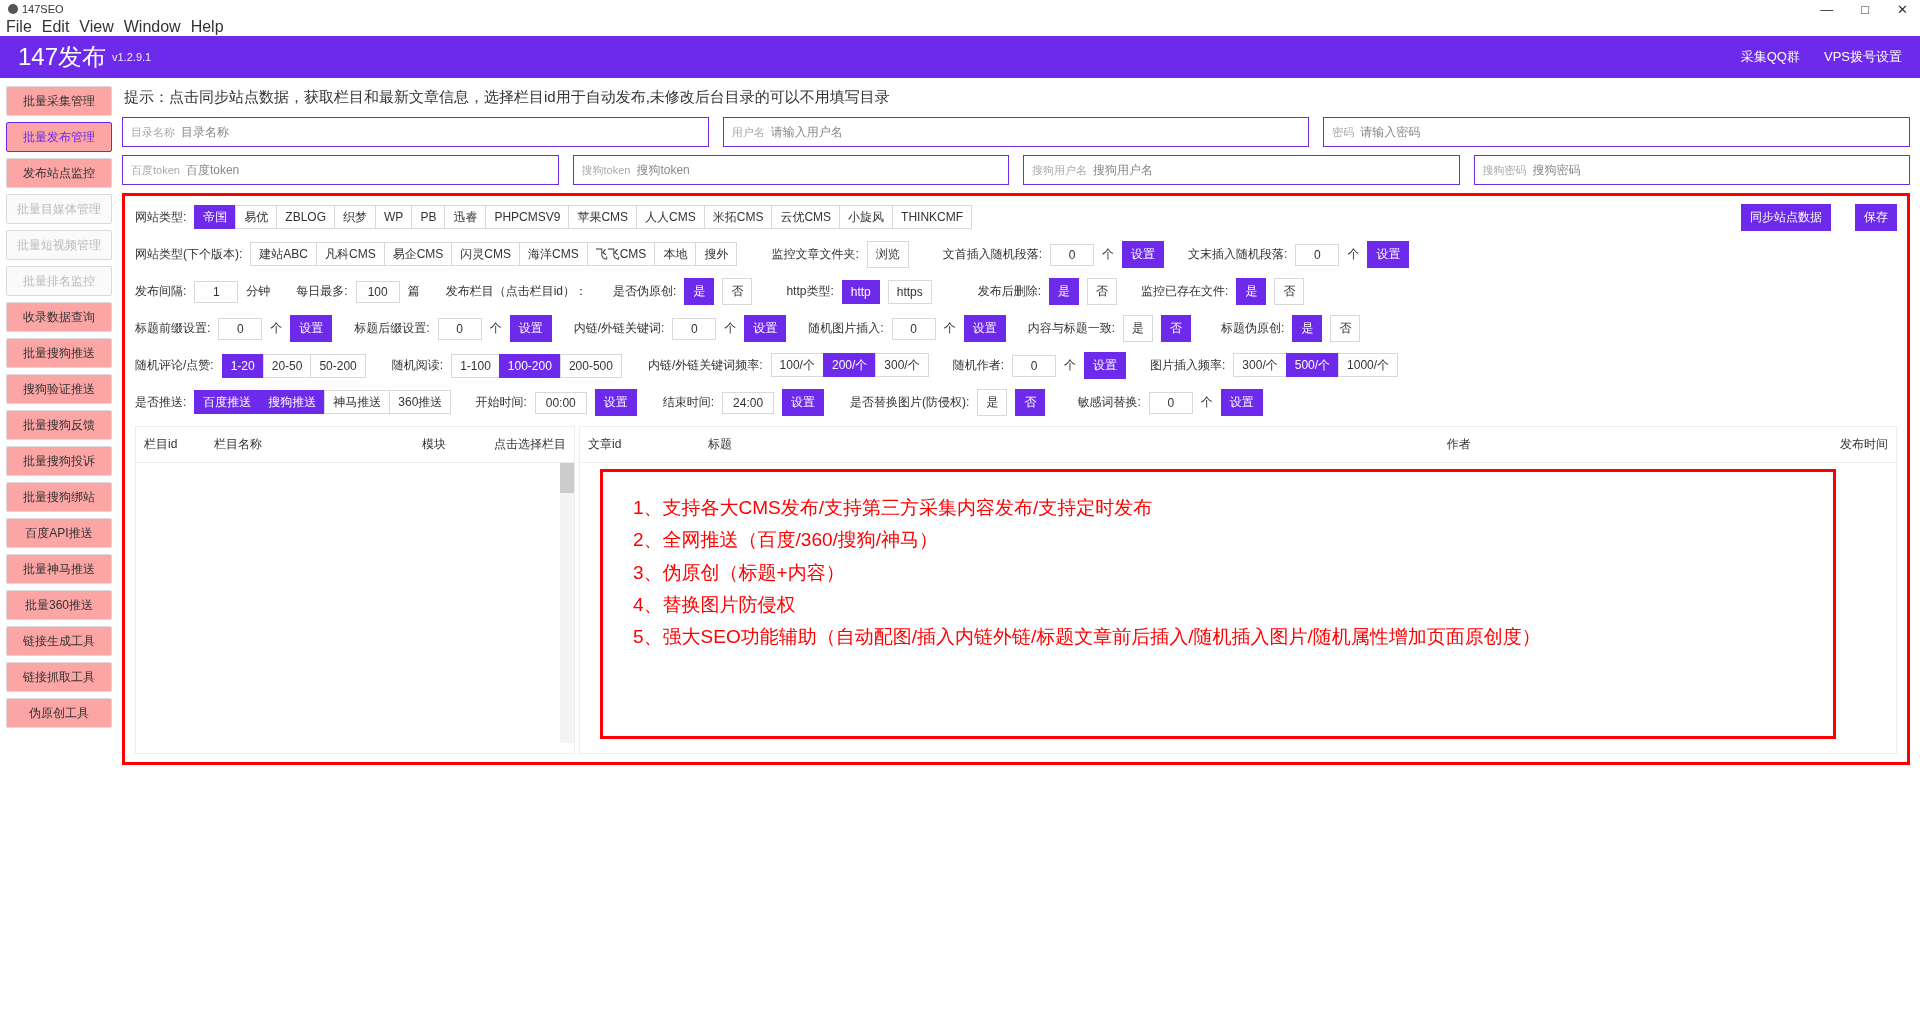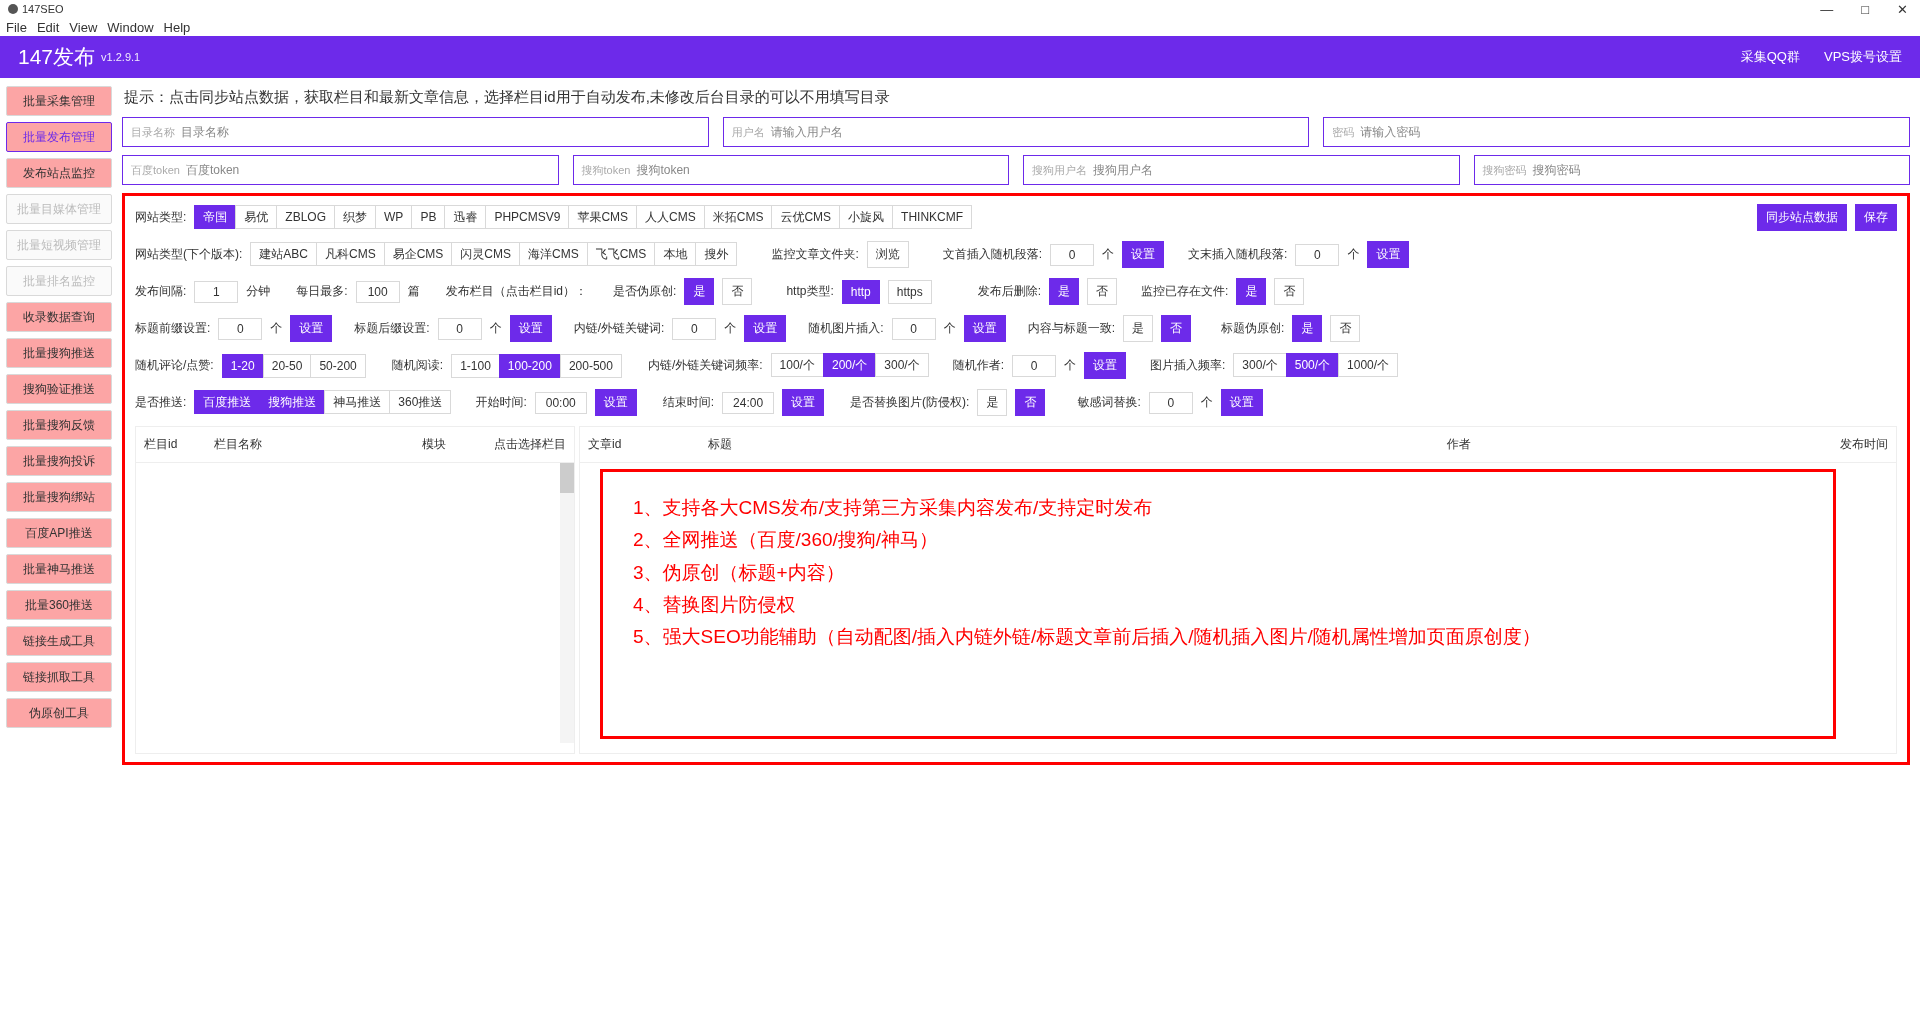--- a/index.html
+++ b/index.html
@@ -2,24 +2,24 @@
 <html><head>
 <meta charset="utf-8">
 <style>
 * { margin: 0; padding: 0; box-sizing: border-box; font-family: "Microsoft YaHei", Arial, sans-serif; }
 body { background: #fff; font-size: 12px; color: #333; }
 .titlebar { height: 18px; display: flex; align-items: center; padding: 0 8px; background: #fff; }
 .titlebar-icon { width: 10px; height: 10px; background: #555; border-radius: 50%; margin-right: 4px; }
 .titlebar-text { font-size: 11px; }
 .winctrl { margin-left: auto; display: flex; gap: 20px; }
 .winctrl span { font-size: 13px; cursor: pointer; padding: 0 4px; }
-.menubar { height: 18px; display: flex; align-items: center; padding: 0 6px; gap: 10px; font-size: 13px; }
+.menubar { height: 18px; display: flex; align-items: center; padding: 0 6px; gap: 10px; font-size: 16px; }
 .menubar span { cursor: pointer; }
 .header { background: #6d2aea; height: 42px; display: flex; align-items: center; padding: 0 18px; color: #fff; }
-.header-title { font-size: 21px; font-weight: 400; }
+.header-title { font-size: 24px; font-weight: 400; }
 .header-ver { font-size: 11px; margin-left: 6px; opacity: .9; }
 .header-links { margin-left: auto; display: flex; gap: 24px; font-size: 13px; }
 .header-links span { cursor: pointer; }
 .layout { display: flex; }
 .sidebar { width: 118px; padding: 8px 6px; display: flex; flex-direction: column; gap: 6px; }
 .sidebar-item { border: 1px solid #d9d9d9; background: #fca5a5; border-radius: 2px; height: 30px; display: flex; align-items: center; justify-content: center; font-size: 12px; cursor: pointer; }
 .sidebar-item.active { color: #6d2aea; border-color: #6d2aea; }
 .sidebar-item.disabled { color: #bbb; background: #fafafa; }
 .main { flex: 1; padding: 0 10px 10px 4px; }
 .tip { font-size: 15px; padding: 10px 2px 10px 2px; }
@@ -28,21 +28,21 @@
 .ibox-label { color: #aaa; font-size: 11px; margin-right: 6px; white-space: nowrap; }
 .ibox-val { color: #888; font-size: 12px; }
 .redframe { border: 3px solid #ff0000; padding: 8px 10px; }
 .cfg-row { display: flex; align-items: center; gap: 8px; margin-bottom: 10px; flex-wrap: wrap; font-size: 12px; }
 .cfg-label { white-space: nowrap; }
 .btn { border: 1px solid #d9d9d9; background: #fff; padding: 4px 8px; font-size: 12px; cursor: pointer; white-space: nowrap; }
 .btn.on { background: #6d2aea; color: #fff; border-color: #6d2aea; }
 .btn.primary { background: #6d2aea; color: #fff; border-color: #6d2aea; }
 .numbox { border: 1px solid #d9d9d9; padding: 3px 6px; width: 44px; text-align: center; font-size: 12px; }
 .unit { font-size: 12px; }
-.top-actions { margin-left: auto; display: flex; gap: 8px; }
+.top-actions { margin-left: auto; display: flex; gap: 24px; }
 .tables { display: flex; gap: 4px; margin-top: 6px; border-radius: 18px; }
 .tbl { border: 1px solid #eee; }
 .tbl.left { width: 440px; }
 .tbl.right { flex: 1; position: relative; }
 .thead { display: flex; border-bottom: 1px solid #eee; font-size: 12px; height: 36px; align-items: center; }
 .th { padding: 4px 8px; }
 .scrollbar { width: 14px; background: #f4f4f4; height: 280px; position: relative; }
 .scrollthumb { position: absolute; top: 0; width: 100%; height: 30px; background: #ccc; }
 .overlay-box { position: absolute; top: 6px; left: 20px; right: 60px; height: 270px; border: 3px solid #ff0000; padding: 20px 30px; }
 .overlay-box p { color: #ff0000; font-size: 19px; line-height: 1.7; }

